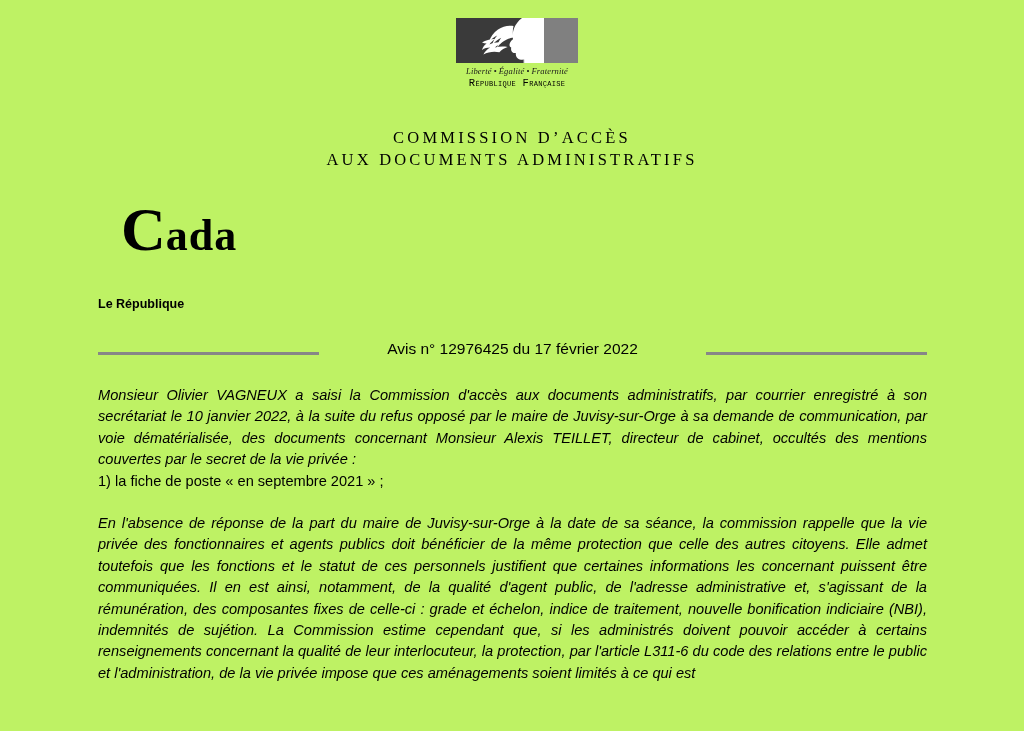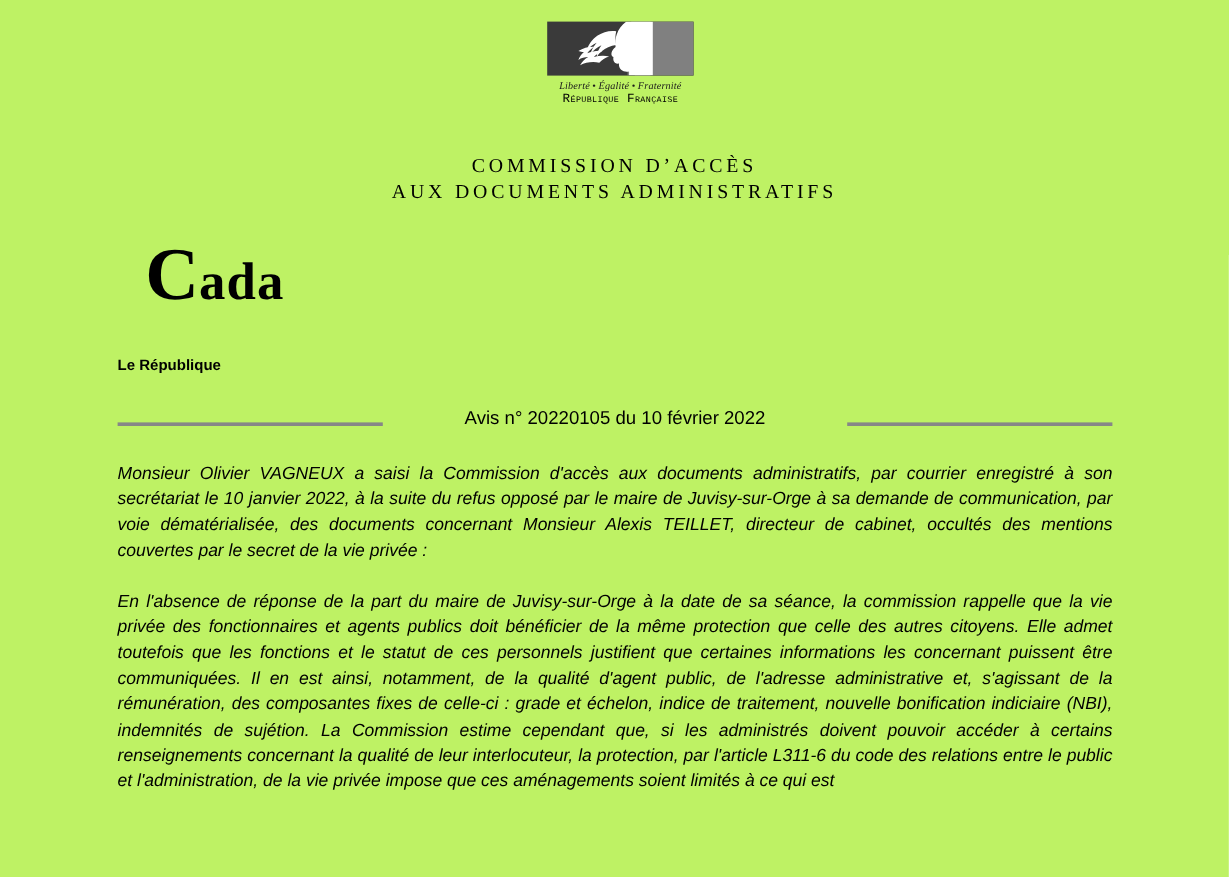--- a/index.html
+++ b/index.html
@@ -225,22 +225,23 @@
 
   <div class="cada">
     <span class="c-big">C</span><span class="rest">ada</span>
   </div>
 
   <div class="president">Le République</div>
 
   <div class="title-row">
     <div class="rule rule-left"></div>
     <div class="rule rule-right"></div>
-    <div class="avis-title">Avis n° 20220105 du 10 février 2022</div>
+    <div class="avis-title">Avis n° 12976425 du 17 février 2022</div>
   </div>
 
   <div class="body-text">
     <p class="para">Monsieur Olivier VAGNEUX a saisi la Commission d'accès aux documents administratifs, par courrier enregistré à son secrétariat le 10 janvier 2022, à la suite du refus opposé par le maire de Juvisy-sur-Orge à sa demande de communication, par voie dématérialisée, des documents concernant Monsieur Alexis TEILLET, directeur de cabinet, occultés des mentions couvertes par le secret de la vie privée :</p>
+    <p class="listline">1) la fiche de poste « en septembre 2021 » ;</p>
     <div class="para-gap"></div>
     <p class="para">En l'absence de réponse de la part du maire de Juvisy-sur-Orge à la date de sa séance, la commission rappelle que la vie privée des fonctionnaires et agents publics doit bénéficier de la même protection que celle des autres citoyens. Elle admet toutefois que les fonctions et le statut de ces personnels justifient que certaines informations les concernant puissent être communiquées. Il en est ainsi, notamment, de la qualité d'agent public, de l'adresse administrative et, s'agissant de la rémunération, des composantes fixes de celle-ci : grade et échelon, indice de traitement, nouvelle bonification indiciaire (NBI), indemnités de sujétion. La Commission estime cependant que, si les administrés doivent pouvoir accéder à certains renseignements concernant la qualité de leur interlocuteur, la protection, par l'article L311-6 du code des relations entre le public et l'administration, de la vie privée impose que ces aménagements soient limités à ce qui est</p>
   </div>
 
 </div>
 
 </body></html>

